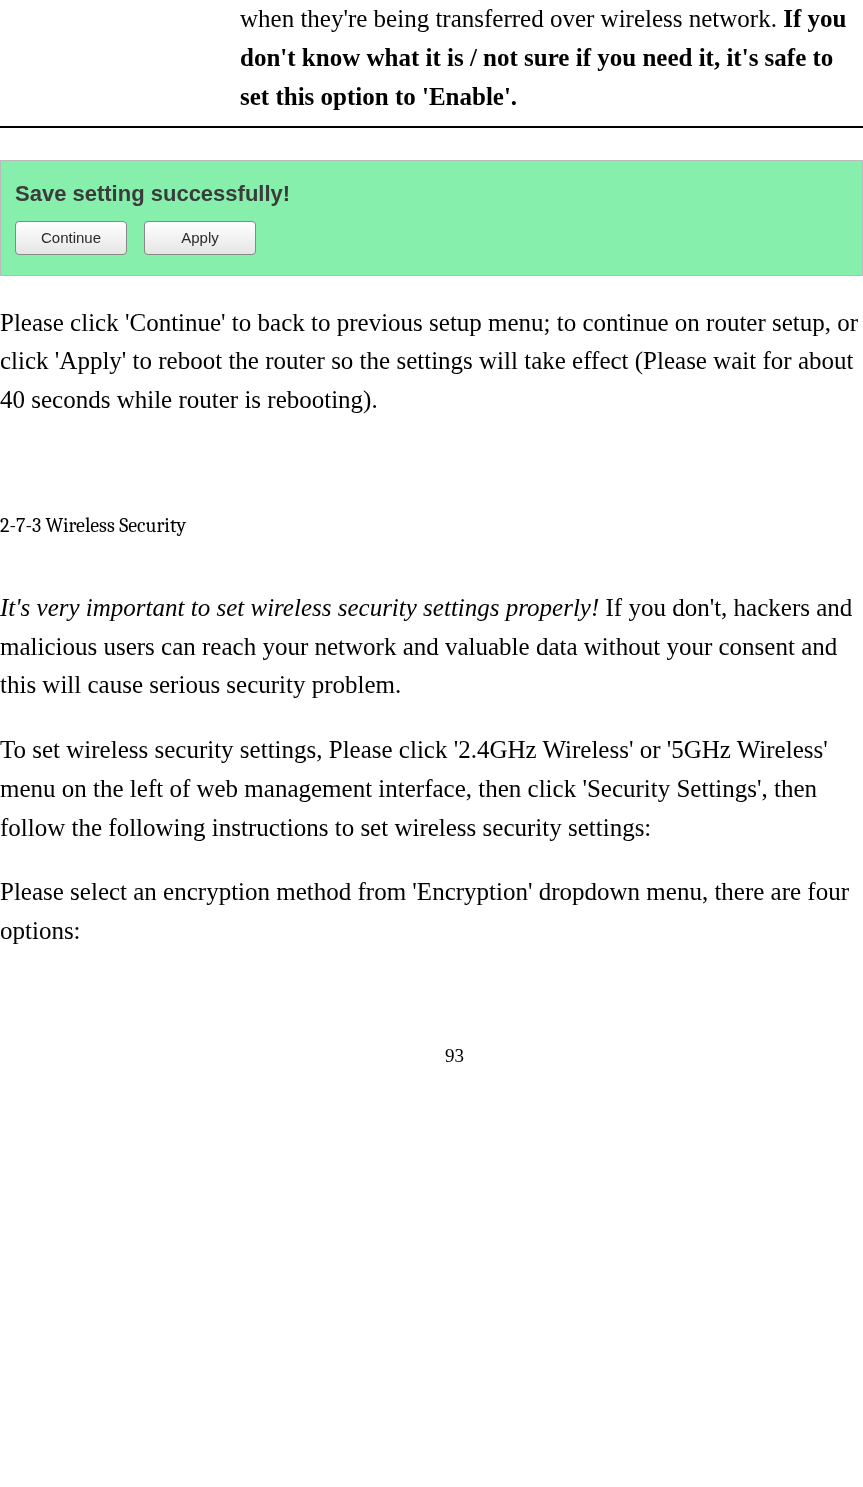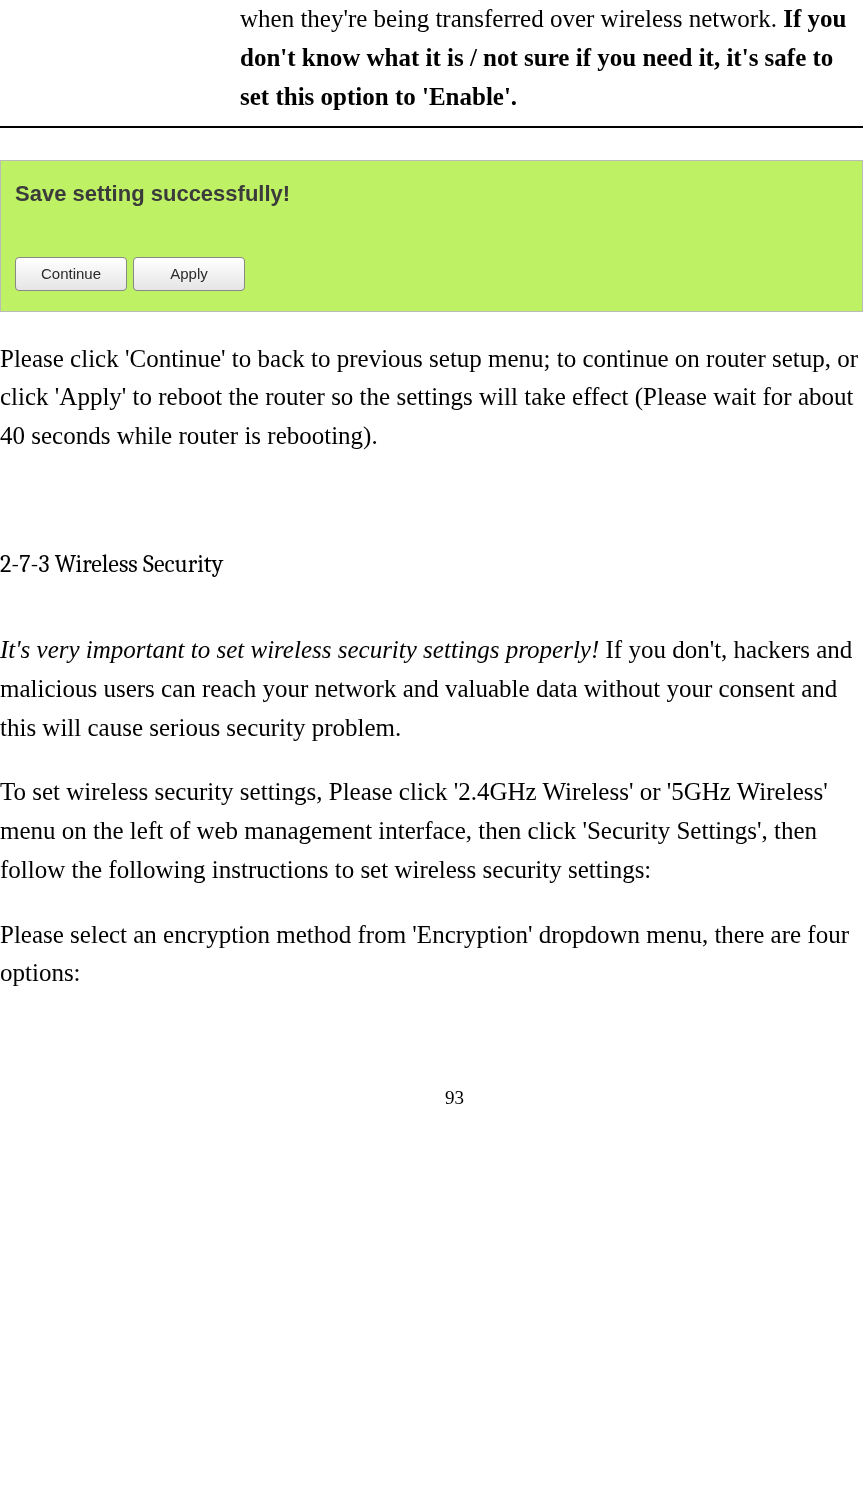--- a/index.html
+++ b/index.html
@@ -22,55 +22,55 @@
   .hr-thick {
     border: none;
     border-top: 2px solid #000;
     margin: 4px 0 32px 0;
   }
   .body-text {
     padding: 0 0 0 0;
   }
   .dialog-box {
     border: 1px solid #bbb;
-    background: #bef264;
+    background: #86efac;
     margin: 24px 0 28px 0;
     padding: 10px 14px 20px 14px;
     font-family: Tahoma, Arial, sans-serif;
     color: #666;
   }
   .dialog-title {
     font-family: Arial, Helvetica, sans-serif;
     font-weight: bold;
     color: #3b3b3b;
     font-size: 22px;
     padding: 6px 0 10px 0;
   }
   .dialog-msg {
     font-size: 17px;
     line-height: 1.4;
     color: #6f6f6f;
     padding-bottom: 24px;
   }
-  .btn-row { display: flex; gap: 6px; margin-top: 36px; }
+  .btn-row { display: flex; gap: 17px; }
   .winbtn {
     font-family: Tahoma, Arial, sans-serif;
     font-size: 15px;
     color: #2a2a2a;
     background: linear-gradient(#fff, #e5e5e5);
     border: 1px solid #888;
     border-radius: 4px;
     padding: 4px 0;
     width: 110px;
     text-align: center;
     box-shadow: 0 1px 0 #fff inset;
   }
   h2.section {
     font-family: Cambria, Georgia, "Times New Roman", serif;
-    font-size: 24px;
+    font-size: 20px;
     font-weight: normal;
     margin: 90px 0 48px 0;
   }
   .italic-bold { font-style: italic; font-weight: normal; }
   .page-num {
     text-align: center;
     font-size: 19px;
     font-family: "Times New Roman", serif;
     margin-top: 90px;
     margin-left: 46px;

